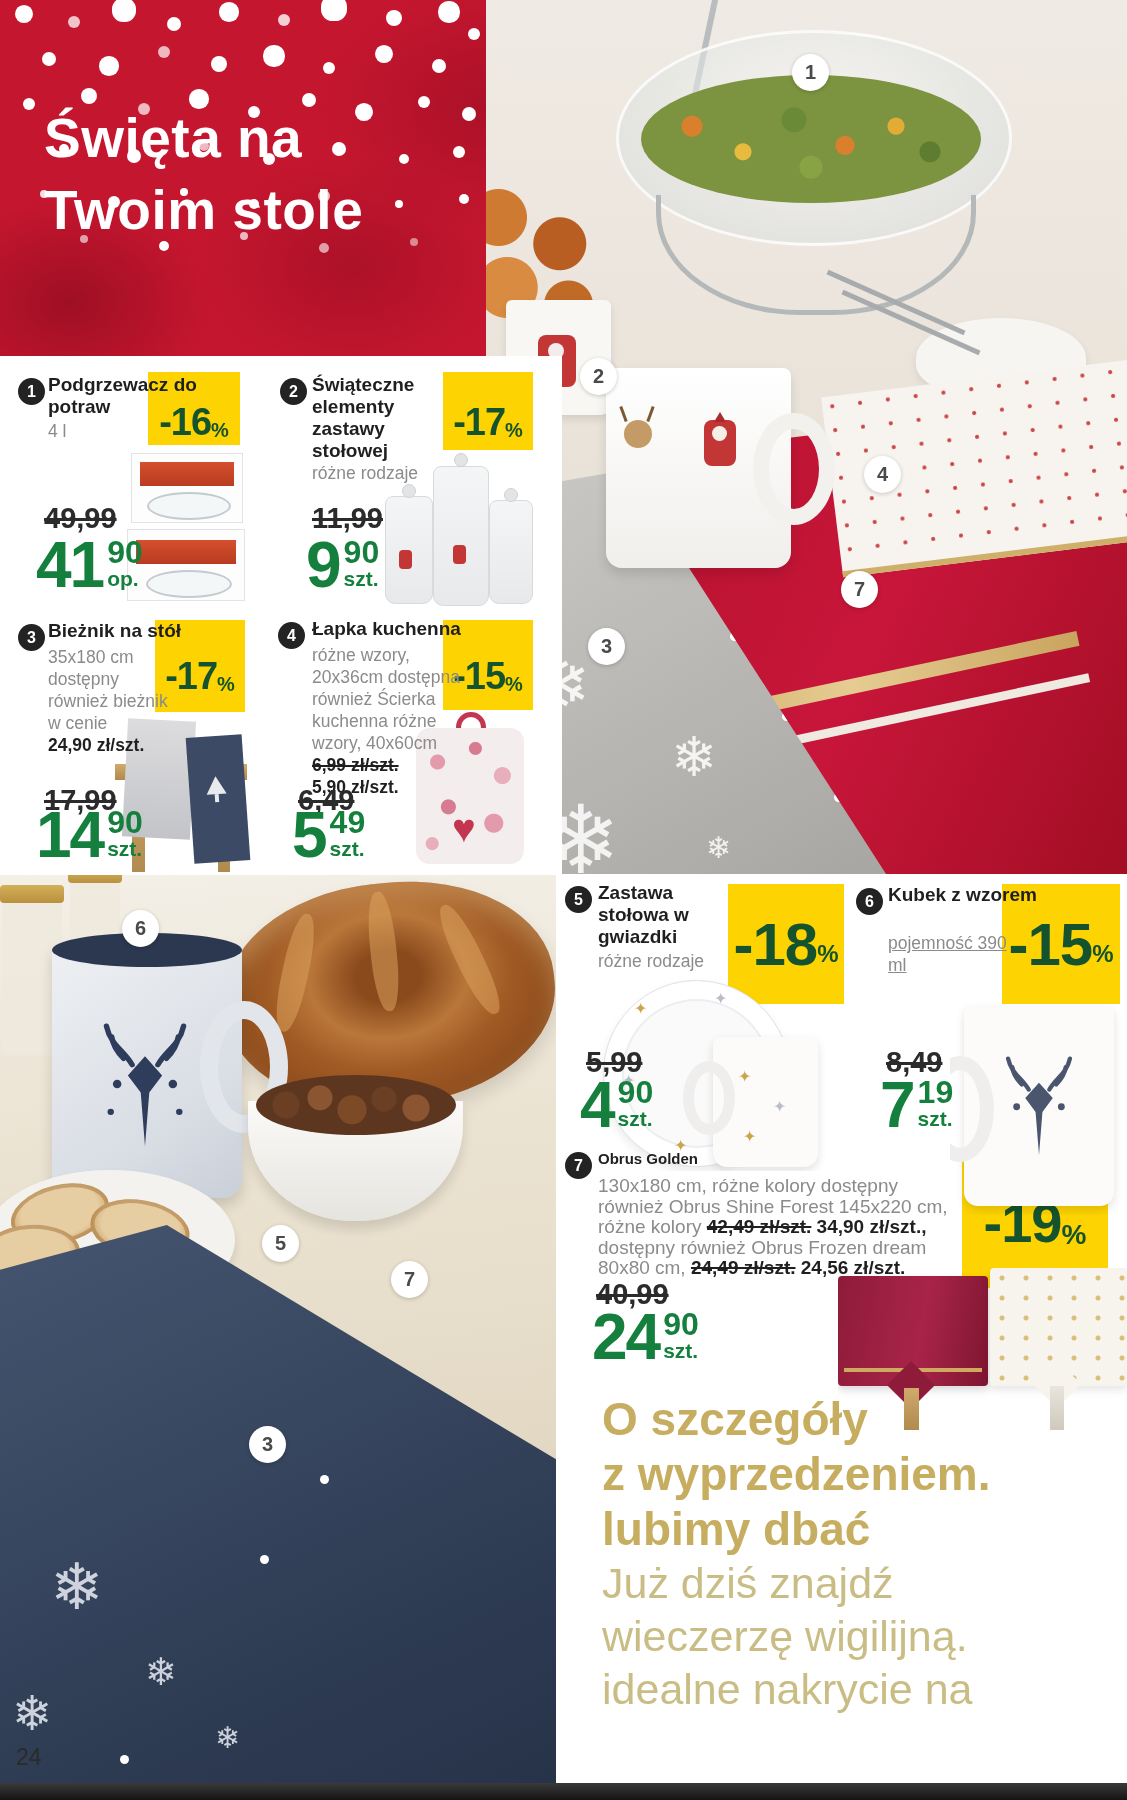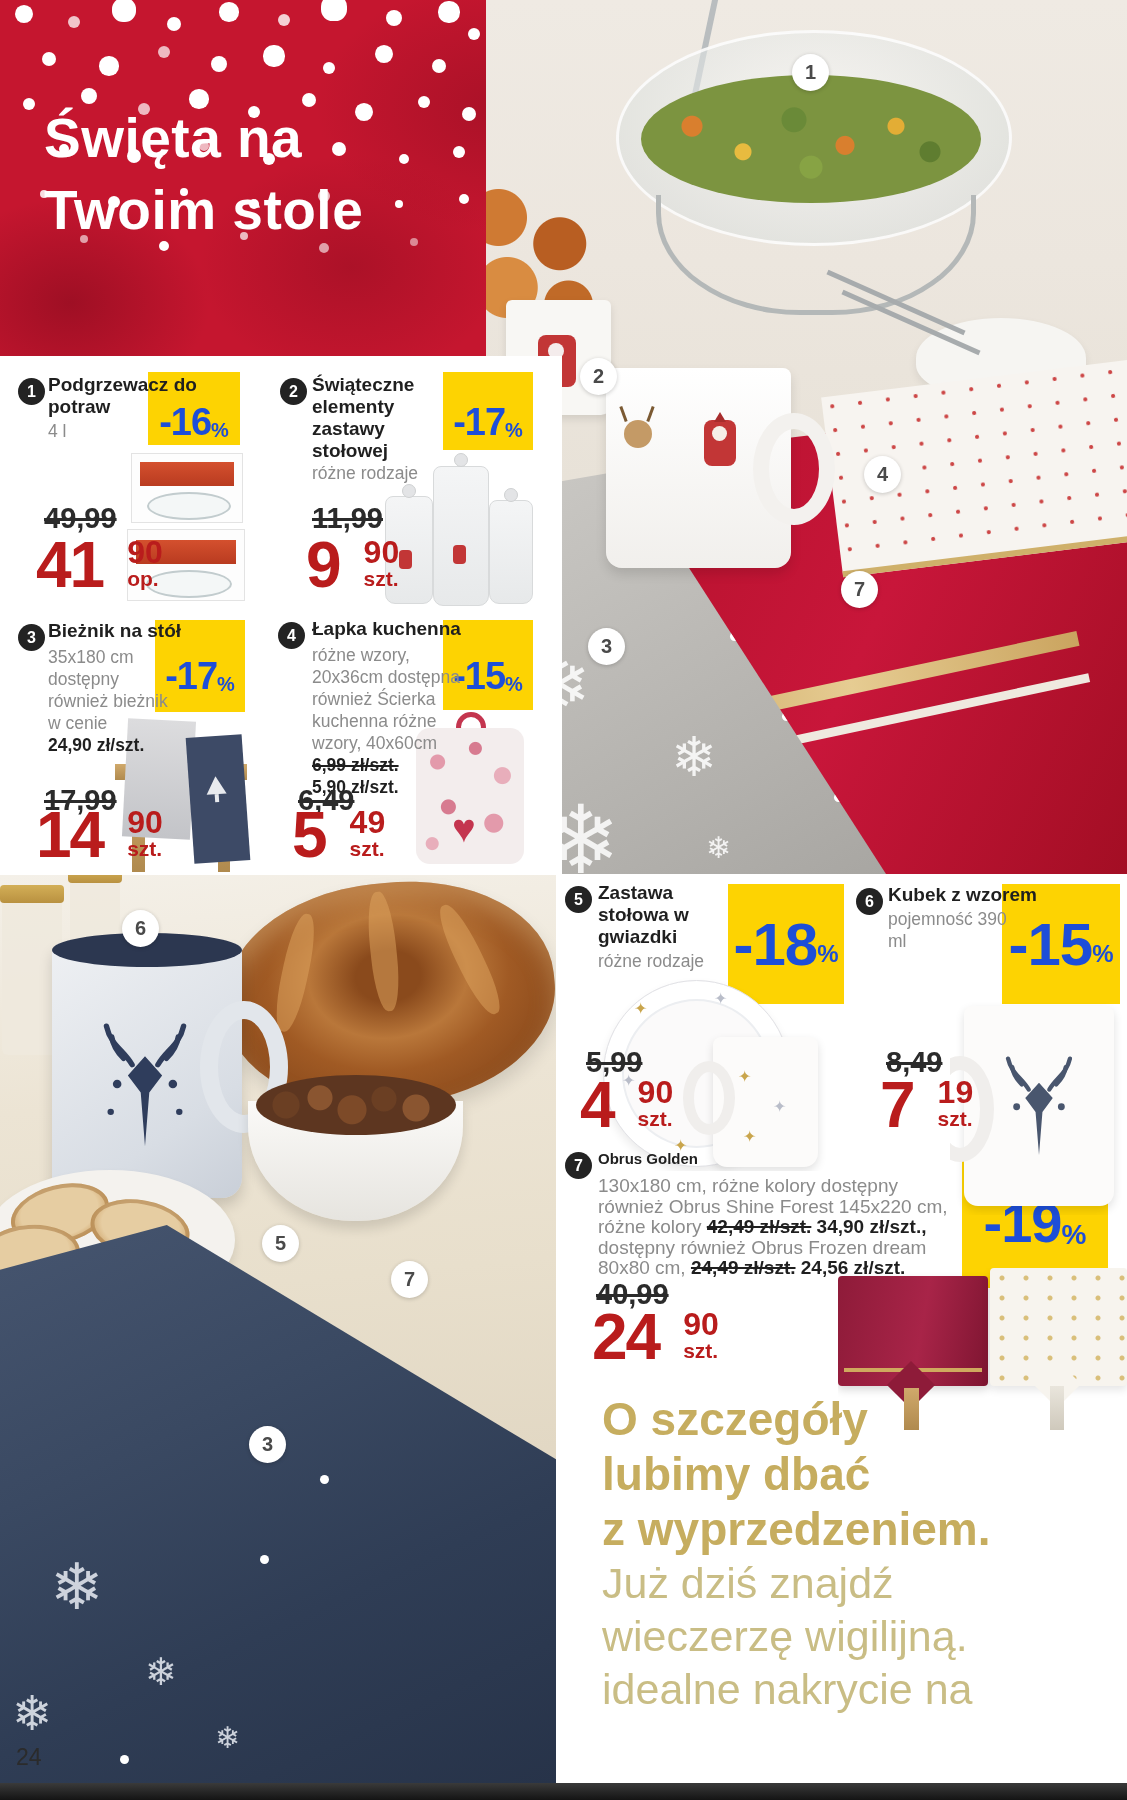--- a/index.html
+++ b/index.html
@@ -136,29 +136,29 @@
     color:#4a4a4a;font-size:20px;font-weight:700;display:flex;align-items:center;justify-content:center;
     box-shadow:0 1px 4px rgba(0,0,0,.2);z-index:30;}
 
   
   .num-badge{position:absolute;width:27px;height:27px;border-radius:50%;background:#232323;color:#fff;
     font-size:16px;font-weight:700;display:flex;align-items:center;justify-content:center;z-index:5;}
   .prod-name{position:absolute;font-size:19px;line-height:22px;font-weight:700;color:#1f1f1f;z-index:5;}
   .prod-details{position:absolute;font-size:17.5px;line-height:22px;color:#8b8b8b;z-index:5;}
   .det-bold{font-weight:700;color:#1f1f1f;}
   .det-strike{font-weight:700;color:#1f1f1f;text-decoration:line-through;text-decoration-thickness:2px;}
-  .disc{position:absolute;background:#fdd302;color:#1d4ed8;display:flex;align-items:center;
+  .disc{position:absolute;background:#fdd302;color:#14532d;display:flex;align-items:center;
     justify-content:center;font-weight:700;z-index:2;}
   .disc .d-num{font-size:38px;letter-spacing:-1px;}
   .disc .d-pct{font-size:20px;margin-top:16px;}
   .disc-md .d-num{font-size:60px;} .disc-md .d-pct{font-size:24px;margin-top:20px;}
   .disc-lg .d-num{font-size:56px;} .disc-lg .d-pct{font-size:28px;margin-top:26px;}
   .old-price{position:absolute;font-size:29px;font-weight:700;color:#2b2b2b;
     text-decoration:line-through;text-decoration-thickness:3px;z-index:5;}
-  .new-price{position:absolute;display:flex;z-index:5;color:#b91c1c;gap:20px;}
+  .new-price{position:absolute;display:flex;z-index:5;color:#15803d;}
   .new-price .big{font-size:64px;line-height:58px;font-weight:700;letter-spacing:-2px;}
   .new-price .minor{display:flex;flex-direction:column;margin-left:4px;margin-top:2px;}
   .new-price .dec{font-size:32px;line-height:29px;font-weight:700;}
   .new-price .unit{font-size:21px;line-height:23px;font-weight:700;}
   .prod-photo{position:absolute;background:#fff;z-index:3;overflow:hidden;}
   .prod-photo.clear{background:transparent;}
 
   
   .pp-box{position:absolute;background:#fdfdfd;border:1px solid #e3e3e3;}
   .pp-redstrip{position:absolute;background:linear-gradient(#d4502e,#b93b20);}
@@ -441,21 +441,21 @@
   <div class="new-price" style="left:580px;top:1076px;">
     <span class="big">4</span>
     <span class="minor">
       <span class="dec">90</span>
       <span class="unit">szt.</span>
     </span>
   </div>
 
   <div class="num-badge" style="left:856px;top:888px;">6</div>
   <div class="prod-name" style="left:888px;top:884px;width:200px;">Kubek z wzorem</div>
-  <div class="prod-details" style="left:888px;top:908px;width:120px;">pojemność 390 ml</div>
+  <div class="prod-details" style="left:888px;top:932px;width:120px;text-decoration:underline;">pojemność 390 ml</div>
   <div class="disc disc-md" style="left:1002px;top:884px;width:118px;height:120px;">
     <span class="d-num">-15</span>
     <span class="d-pct">%</span>
   </div>
   <div class="prod-photo clear" style="left:950px;top:1000px;width:177px;height:215px;">
     <div class="pp-mug" style="left:14px;top:6px;width:150px;height:200px;">
       <div class="handle-l" style="left:-38px;top:50px;width:40px;height:78px;border-width:14px;"></div>
       <svg width="86" height="130" style="position:absolute;left:32px;top:34px;" viewBox="0 0 100 140">
         <g fill="none" stroke="#49566e" stroke-width="5" stroke-linecap="round">
           <path d="M38 52 C30 38 18 34 14 16"></path>
@@ -502,22 +502,22 @@
   <div class="new-price" style="left:592px;top:1308px;">
     <span class="big">24</span>
     <span class="minor">
       <span class="dec">90</span>
       <span class="unit">szt.</span>
     </span>
   </div>
 
   <div class="promo">
     <div class="promo-bold">O szczegóły</div>
+    <div class="promo-bold">z wyprzedzeniem.</div>
     <div class="promo-bold">lubimy dbać</div>
-    <div class="promo-bold">z wyprzedzeniem.</div>
     <div class="promo-light">Już dziś znajdź</div>
     <div class="promo-light">wieczerzę wigilijną.</div>
     <div class="promo-light">idealne nakrycie na</div>
   </div>
 
   <div class="page-num">24</div>
   <div class="bottom-bar"></div>
 </div>
 
 </body></html>

